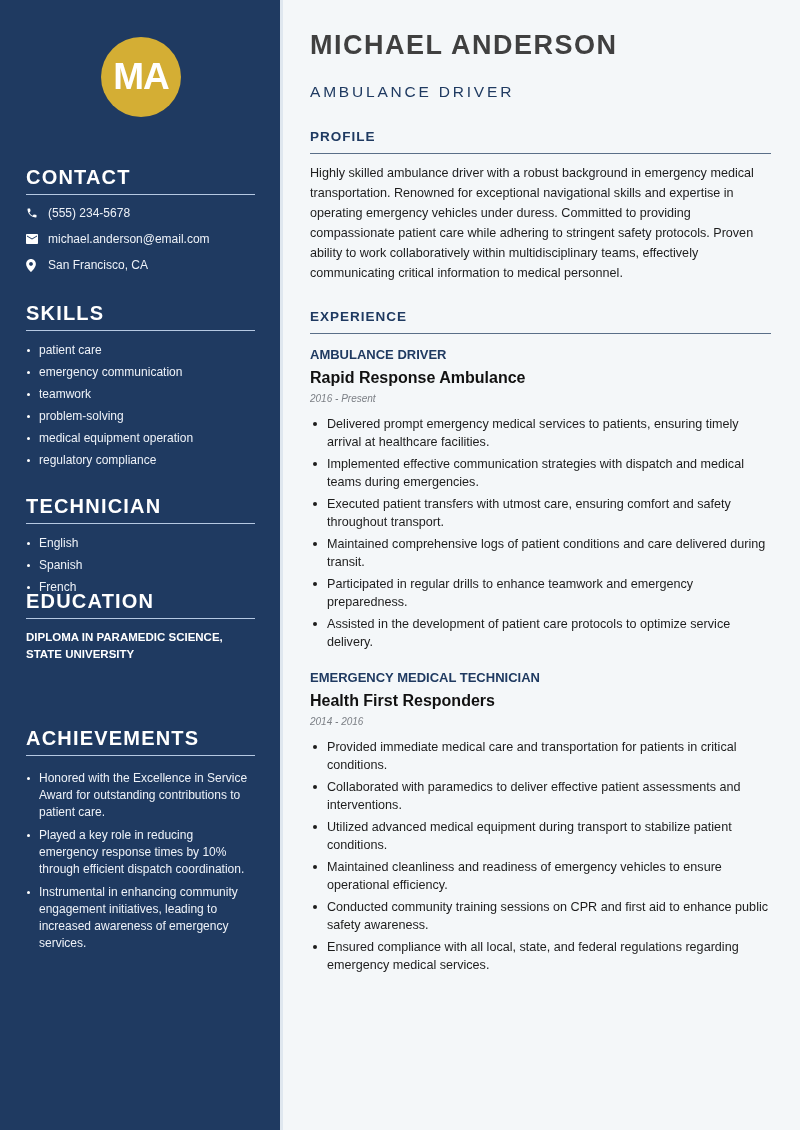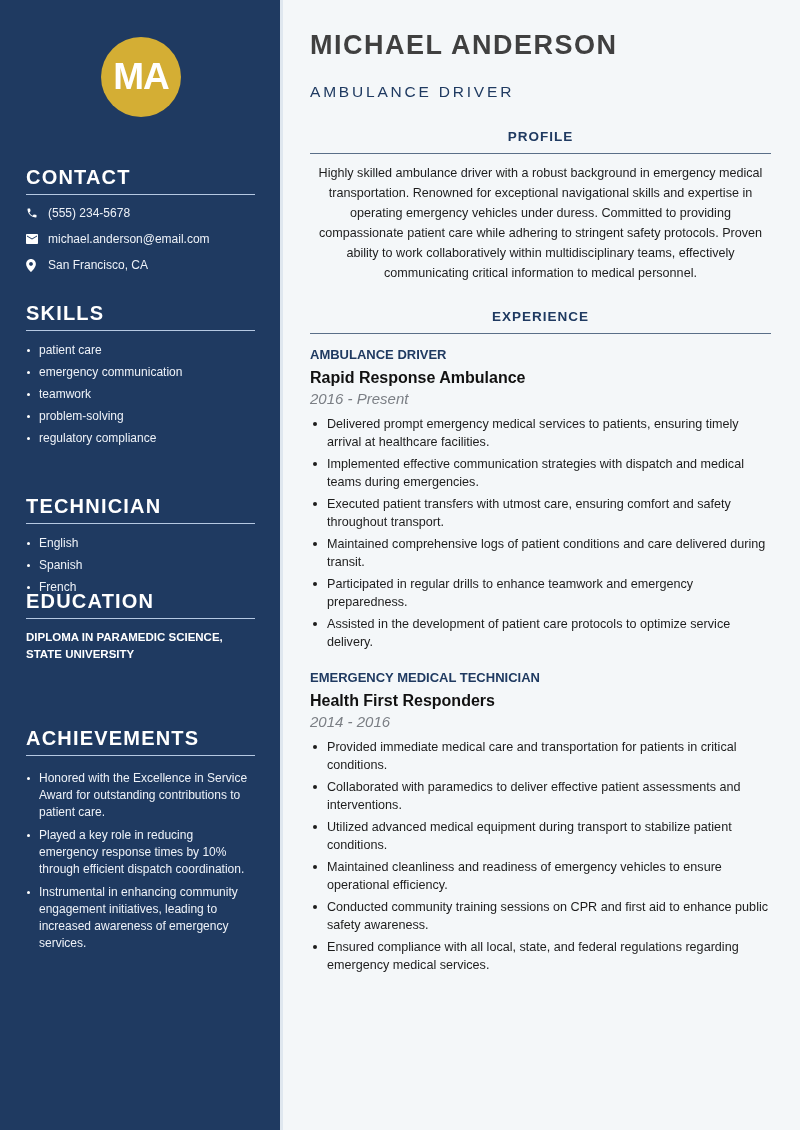--- a/index.html
+++ b/index.html
@@ -62,38 +62,38 @@
   .name {
     position: absolute; top: 30px; left: 0;
     font-weight: 700; font-size: 27px; letter-spacing: 1.5px; color: #404040;
     white-space: nowrap;
   }
   .job-title {
     position: absolute; top: 83px; left: 0;
     font-size: 15.5px; letter-spacing: 2.8px; color: #1f3a61;
     white-space: nowrap;
   }
-  .main-section { position: absolute; left: 0; width: 461px; text-align: center; }
+  .main-section { position: absolute; left: 0; width: 461px; }
   .main-heading {
     font-weight: 700; font-size: 13.5px; letter-spacing: 1px; color: #1f3a61;
     line-height: 18px;
   }
   .main-rule { height: 1px; background: #5a6f88; margin-top: 7px; }
   .profile-text {
     font-size: 12.6px; line-height: 20px; color: #1d1d1d;
   }
   .job { position: absolute; left: 0; width: 461px; }
   .job-role {
     font-weight: 700; font-size: 13px; color: #1f3a61; line-height: 18px;
   }
   .job-company {
     font-weight: 700; font-size: 16px; color: #111; line-height: 18px; margin-top: 5px;
   }
   .job-dates {
-    font-style: italic; font-size: 15px; color: #7b7f85; line-height: 16px; margin-top: 4px;
+    font-style: italic; font-size: 10px; color: #7b7f85; line-height: 16px; margin-top: 4px;
   }
   .job-bullets { list-style: none; margin-top: 8px; }
   .job-bullets li {
     position: relative; padding-left: 17px;
     font-size: 12.6px; line-height: 18px; color: #1d1d1d;
     margin-bottom: 4px;
   }
   .job-bullets li::before {
     content: ""; position: absolute; left: 3px; top: 7px;
     width: 4px; height: 4px; background: #1d1d1d; border-radius: 50%;
@@ -139,20 +139,21 @@
   </section>
 
   <section class="side-section" style="top:304px;">
     <h2 class="side-heading">SKILLS</h2>
     <div class="side-rule"></div>
     <ul class="side-list" style="margin-top:8px;">
       <li>patient care</li>
       <li>emergency communication</li>
       <li>teamwork</li>
       <li>problem-solving</li>
+      <li>medical equipment operation</li>
       <li>regulatory compliance</li>
     </ul>
   </section>
 
   <section class="side-section" style="top:497px;">
     <h2 class="side-heading">TECHNICIAN</h2>
     <div class="side-rule"></div>
     <ul class="side-list" style="margin-top:8px;">
       <li>English</li>
       <li>Spanish</li>

